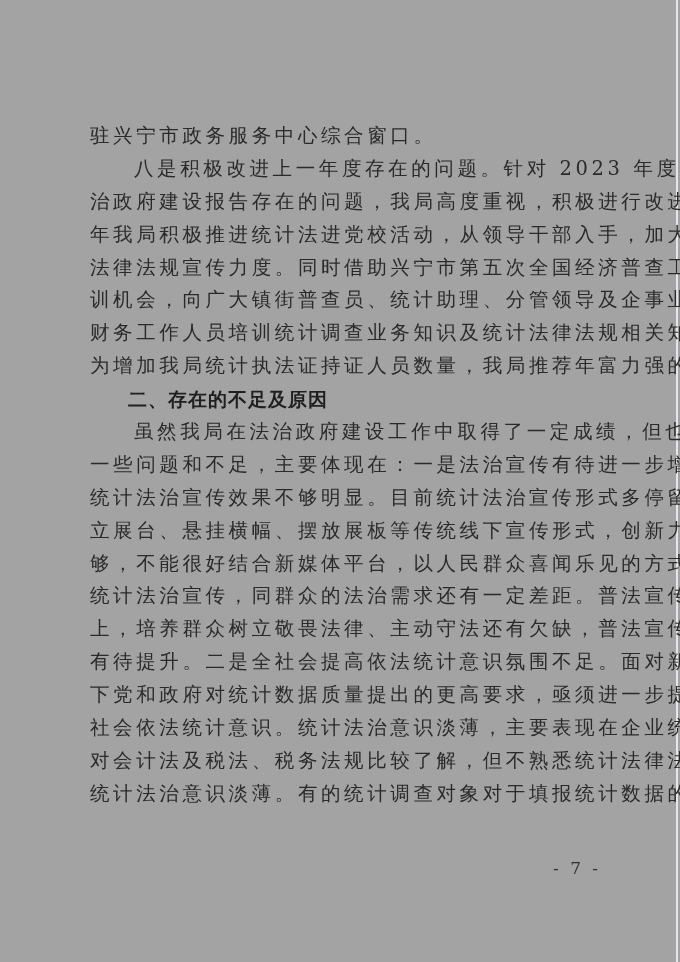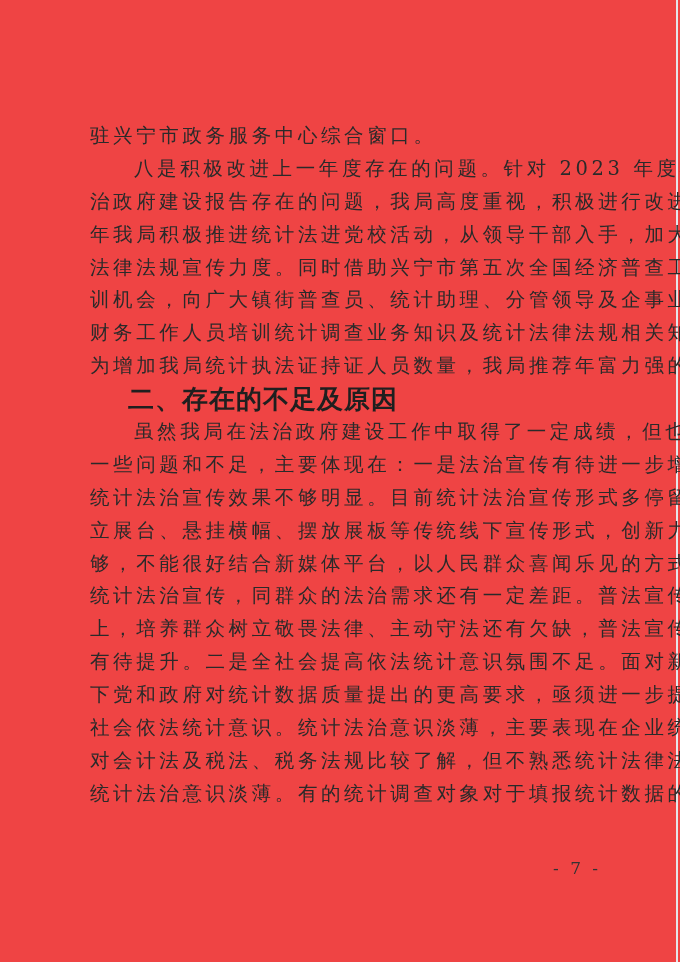--- a/index.html
+++ b/index.html
@@ -7,21 +7,21 @@
     width: 680px; height: 962px;
     background: #fdfdfe;
     position: relative;
     overflow: hidden;
     font-family: "DejaVu Serif", "Liberation Serif", serif;
     color: #2a2a2a;
   }
   .page {
     position: absolute; left: 0; top: 0;
     width: 680px; height: 962px;
-    background: #ef4444;
+    background: #a3a3a3;
   }
   .right-edge {
     position: absolute; right: 2px; top: 0; width: 2px; height: 962px;
     background: #e4e6ea;
   }
   .body-text {
     position: absolute;
     left: 90px; top: 120px;
     width: 500px;
   }
@@ -33,21 +33,21 @@
     letter-spacing: 3.6px;
     text-align: justify;
     text-align-last: justify;
   }
   .line.last { text-align-last: left; }
   .line.indent { padding-left: 44px; }
   .line.heading {
     font-family: "DejaVu Sans", "Liberation Sans", sans-serif;
     font-weight: bold;
     letter-spacing: 1px;
-    font-size: 26px;
+    font-size: 19px;
     padding-left: 38px;
     text-align-last: left;
     color: #1f1f1f;
   }
   .page-number {
     position: absolute;
     left: 553px; top: 858px;
     font-size: 17px;
     letter-spacing: 3px;
     color: #333;

